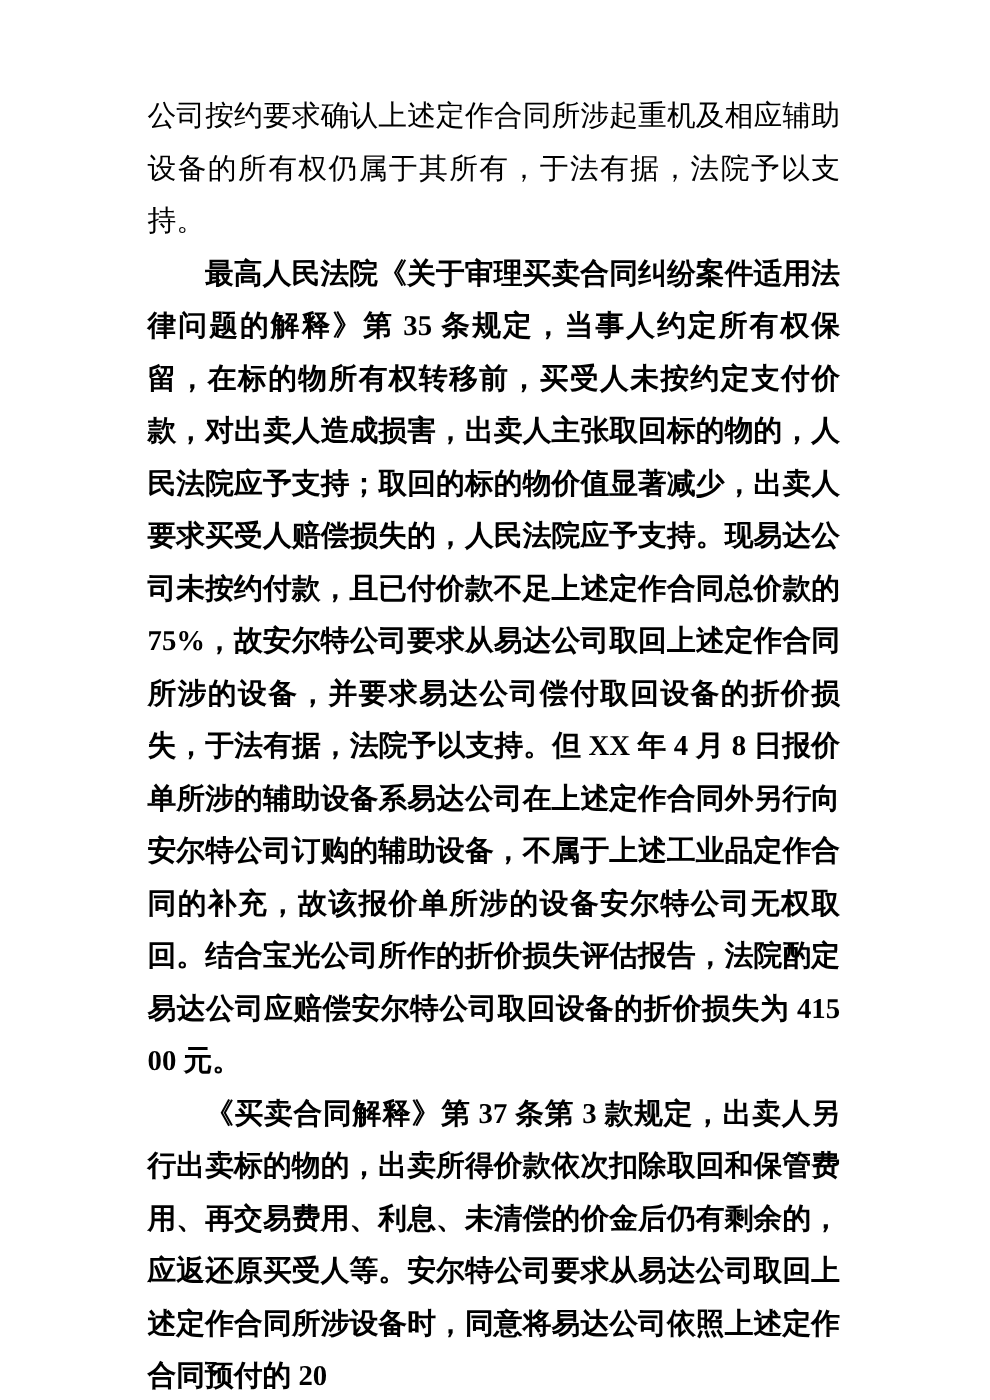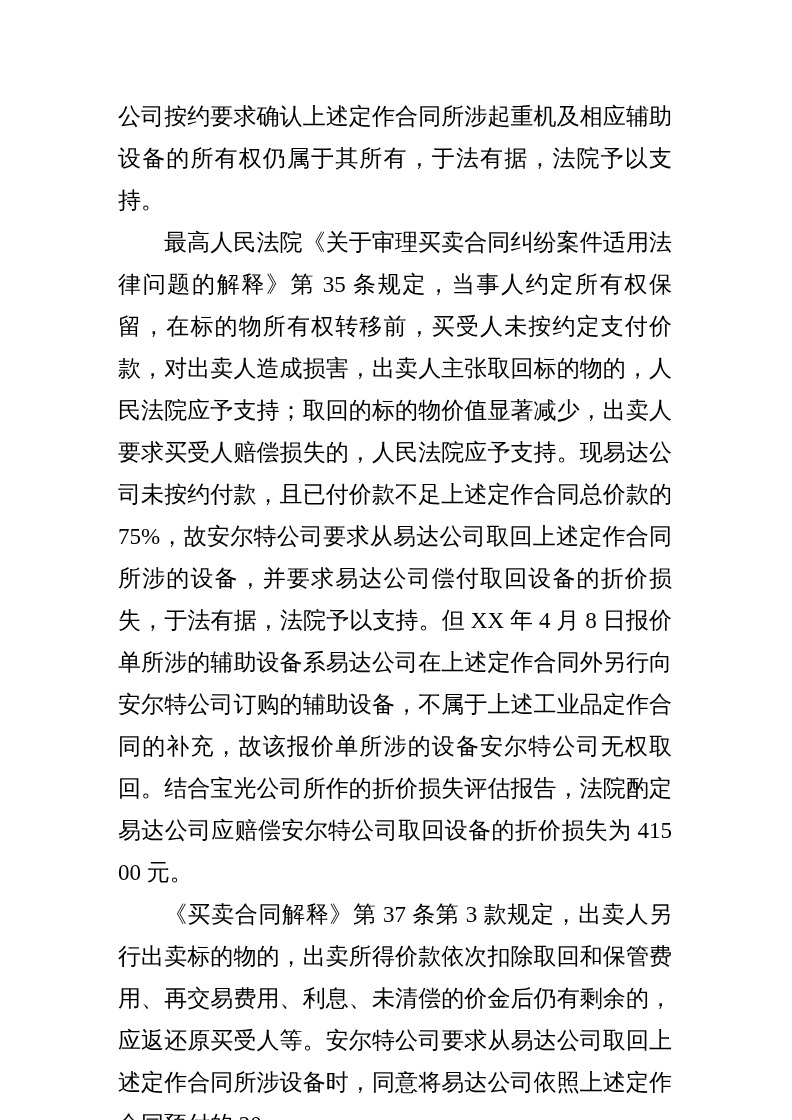--- a/index.html
+++ b/index.html
@@ -11,34 +11,35 @@
     width: 792px;
     height: 1120px;
     overflow: hidden;
     position: relative;
   }
   .page {
     box-sizing: border-box;
     width: 792px;
     height: 1120px;
     background: #ffffff;
-    padding: 96px 120px 40px 118px;
+    padding: 72px 120px 40px 118px;
   }
   .doc-text p {
     margin: 0;
     font-family: "Liberation Serif", "DejaVu Serif", serif;
     font-size: 23px;
     line-height: 42px;
     color: #000000;
     text-align: justify;
     text-justify: inter-ideograph;
     word-break: break-all;
   }
   .doc-text p.indent {
     text-indent: 2em;
+    font-weight: bold;
   }
 </style>
 </head>
 <body>
 
 <div class="page">
   <div class="doc-text">
     <p>公司按约要求确认上述定作合同所涉起重机及相应辅助设备的所有权仍属于其所有，于法有据，法院予以支持。</p>
     <p class="indent">最高人民法院《关于审理买卖合同纠纷案件适用法律问题的解释》第 35 条规定，当事人约定所有权保留，在标的物所有权转移前，买受人未按约定支付价款，对出卖人造成损害，出卖人主张取回标的物的，人民法院应予支持；取回的标的物价值显著减少，出卖人要求买受人赔偿损失的，人民法院应予支持。现易达公司未按约付款，且已付价款不足上述定作合同总价款的 75%，故安尔特公司要求从易达公司取回上述定作合同所涉的设备，并要求易达公司偿付取回设备的折价损失，于法有据，法院予以支持。但 XX 年 4 月 8 日报价单所涉的辅助设备系易达公司在上述定作合同外另行向安尔特公司订购的辅助设备，不属于上述工业品定作合同的补充，故该报价单所涉的设备安尔特公司无权取回。结合宝光公司所作的折价损失评估报告，法院酌定易达公司应赔偿安尔特公司取回设备的折价损失为 41500 元。</p>
     <p class="indent">《买卖合同解释》第 37 条第 3 款规定，出卖人另行出卖标的物的，出卖所得价款依次扣除取回和保管费用、再交易费用、利息、未清偿的价金后仍有剩余的，应返还原买受人等。安尔特公司要求从易达公司取回上述定作合同所涉设备时，同意将易达公司依照上述定作合同预付的 20</p>

